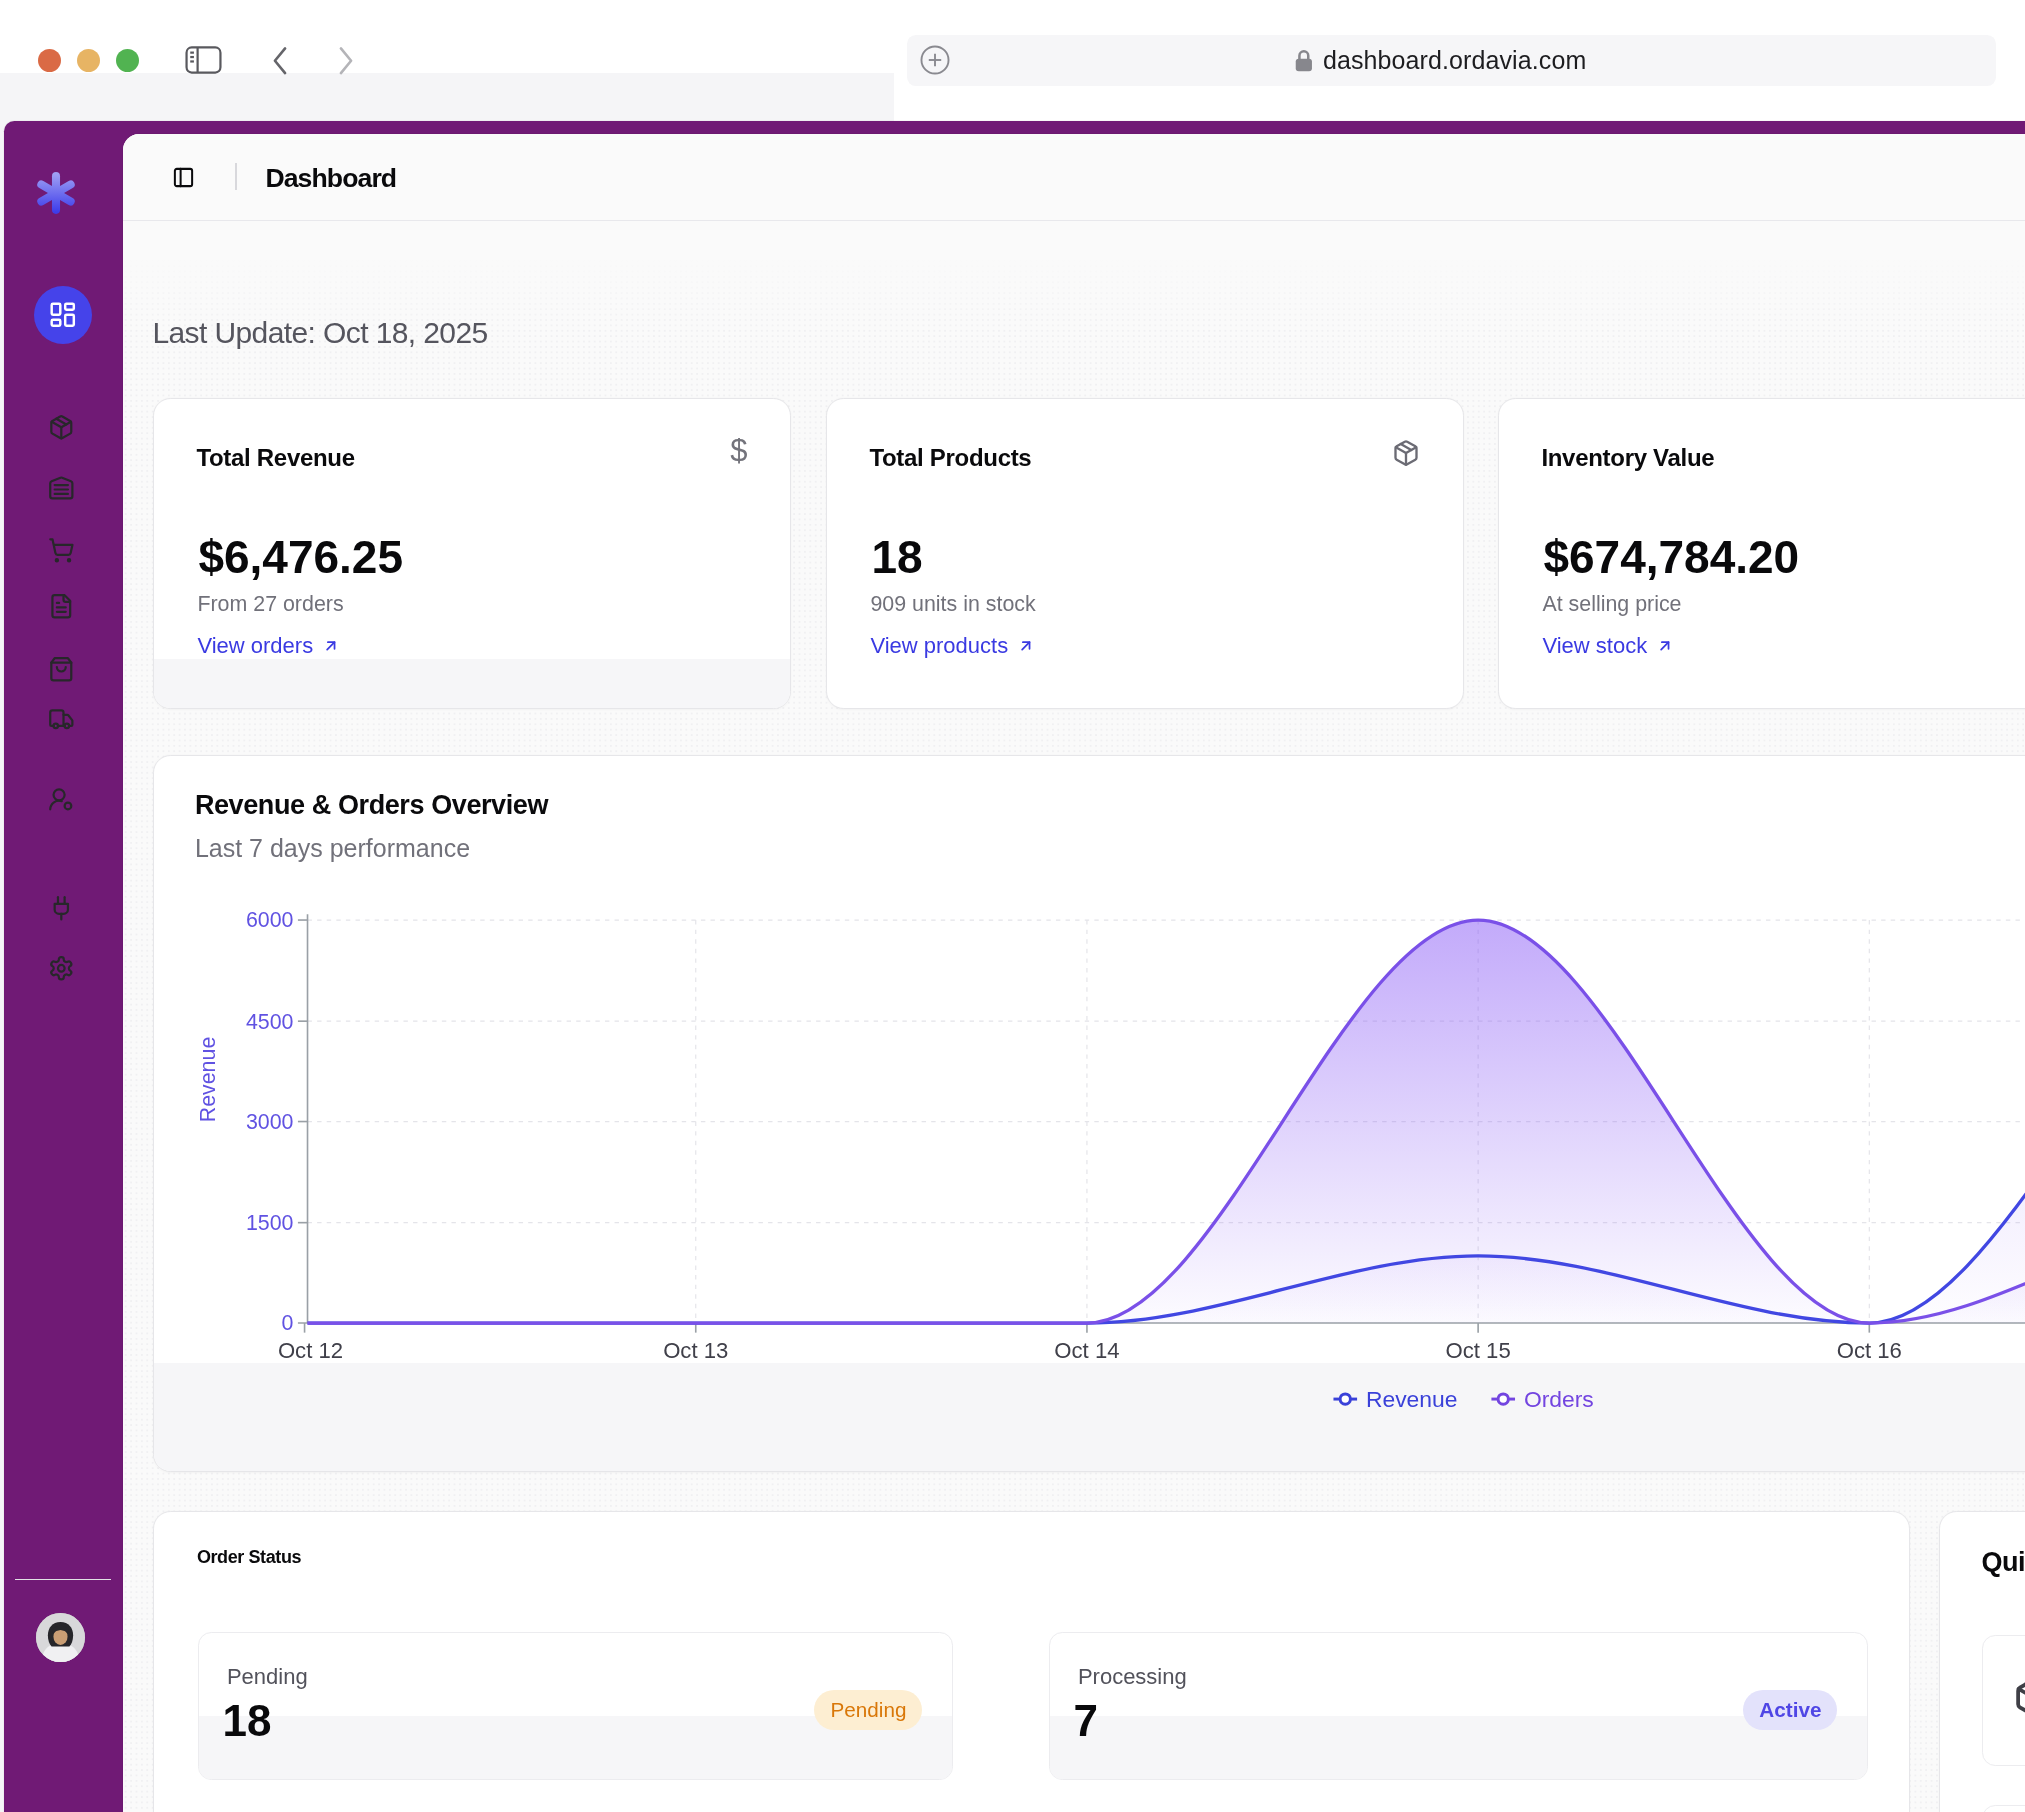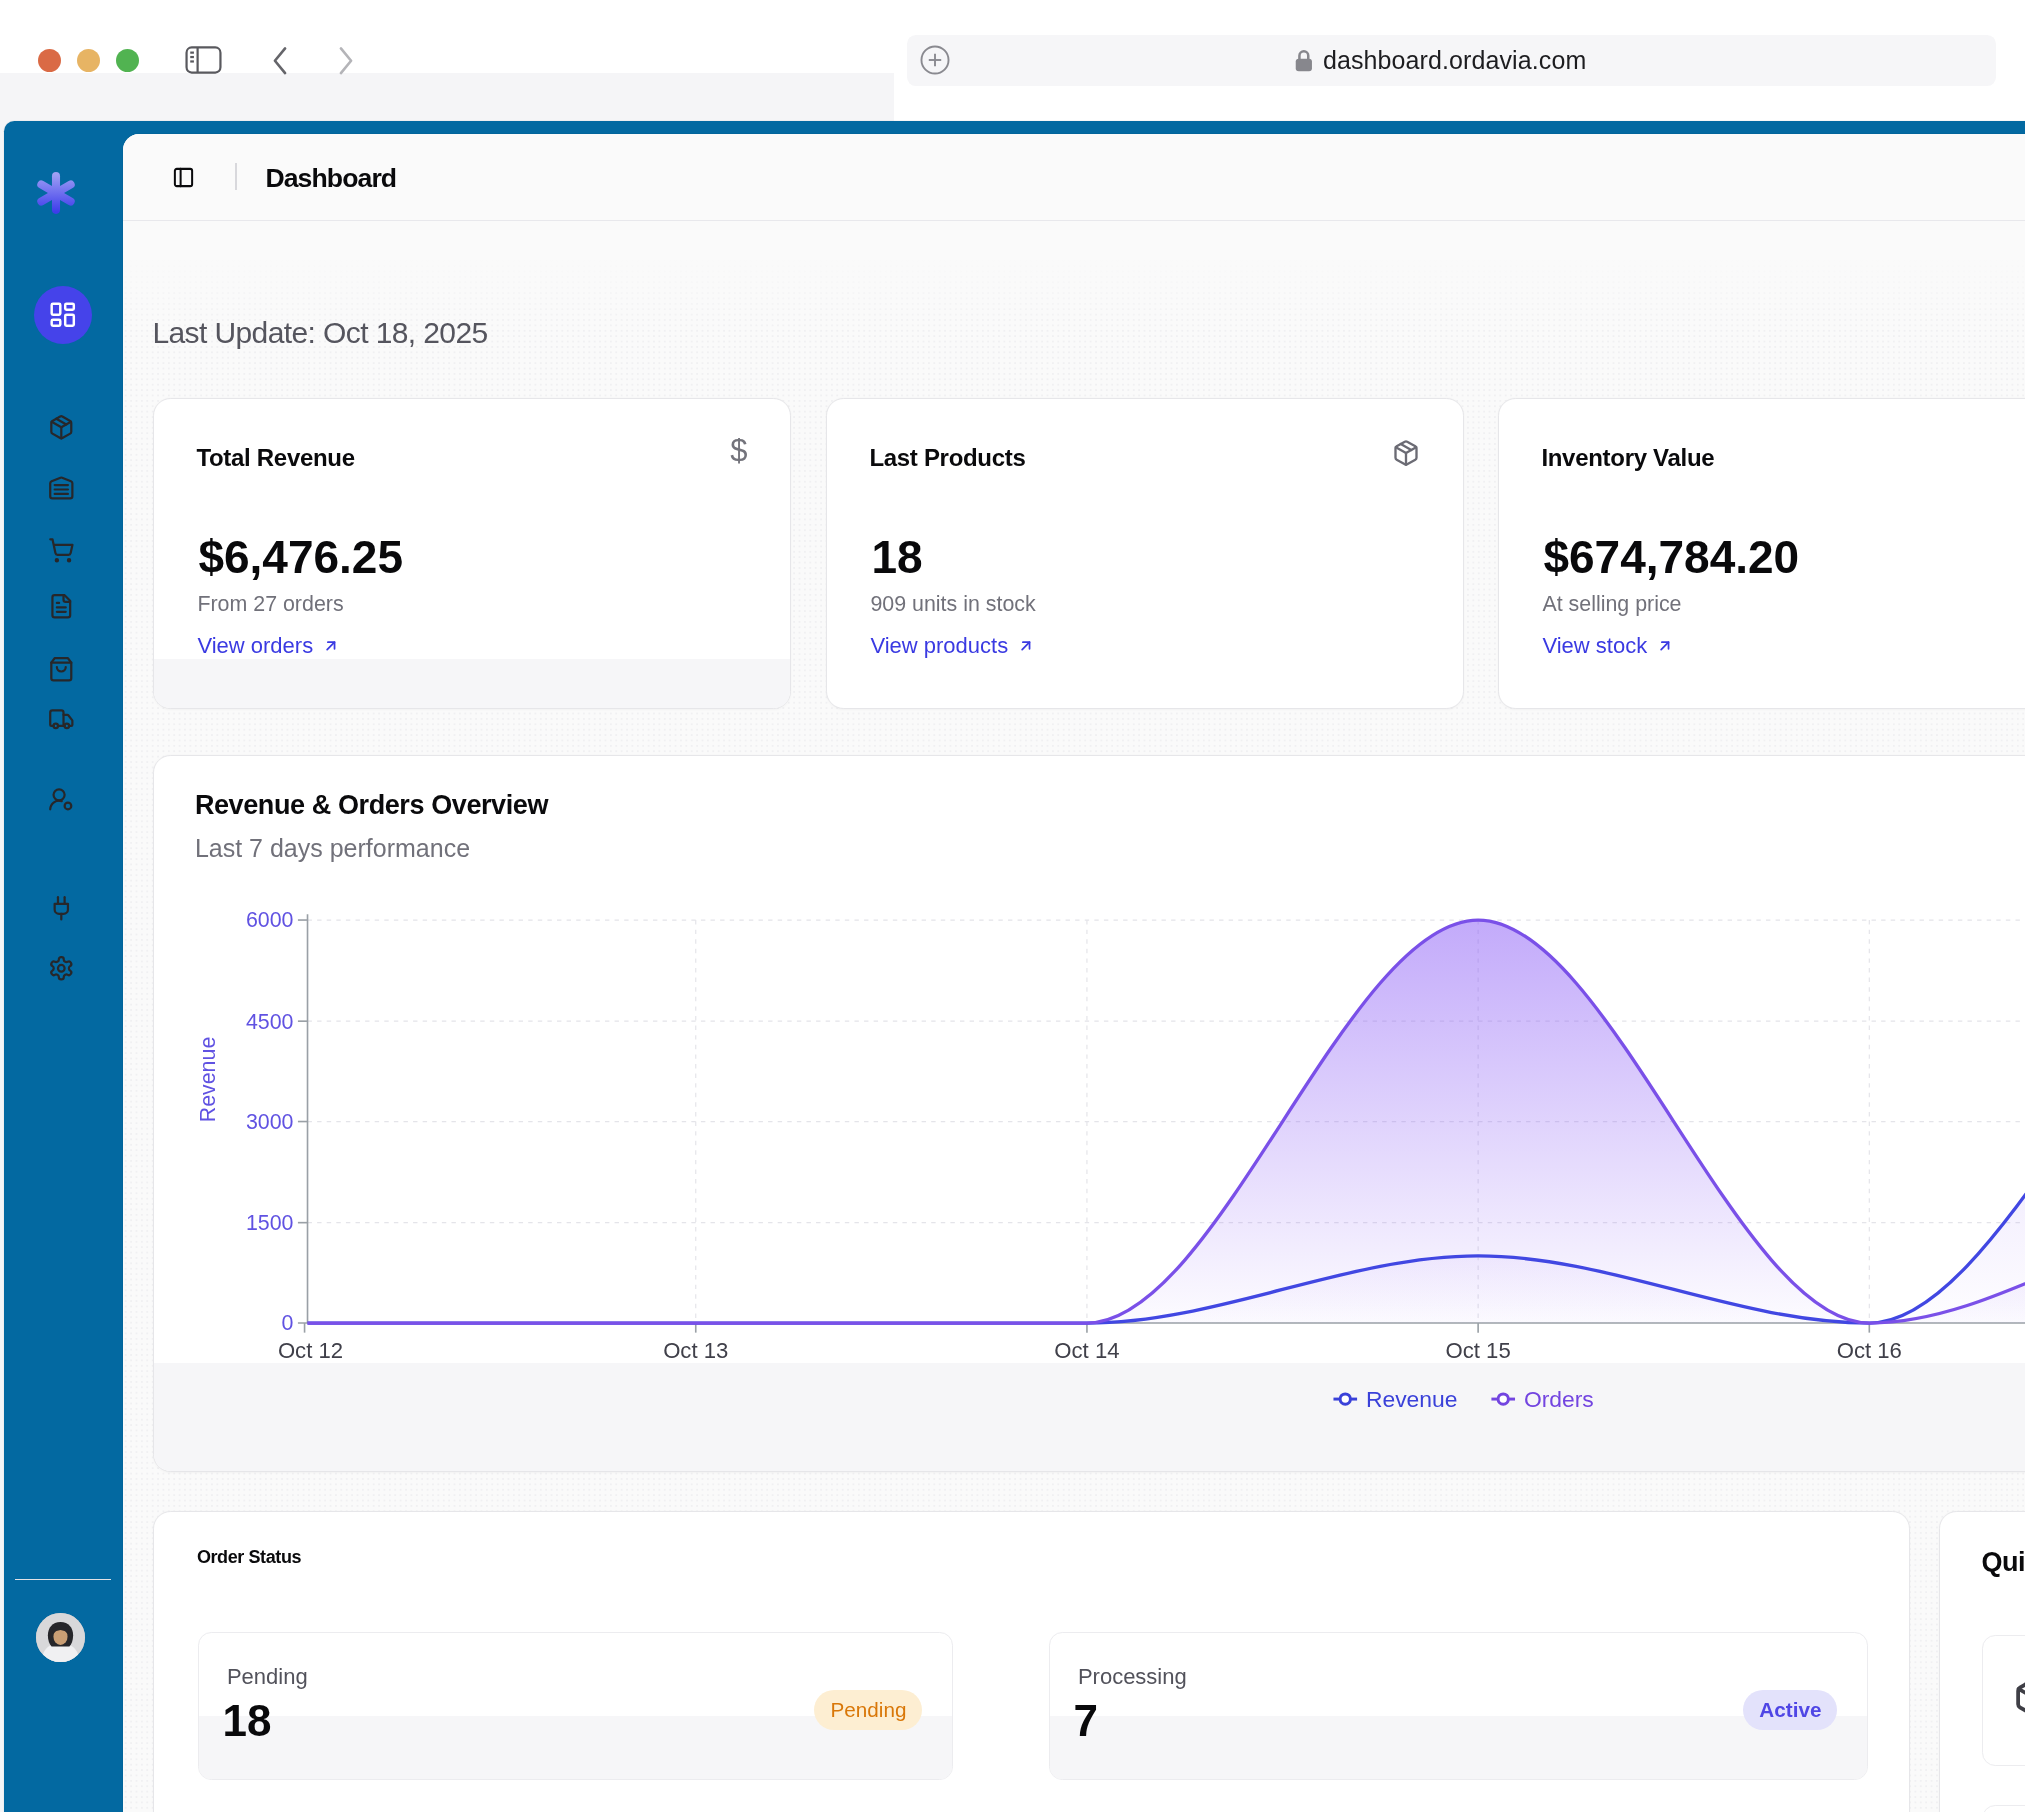--- a/index.html
+++ b/index.html
@@ -7,21 +7,21 @@
   body { font-family:"Liberation Sans", sans-serif; background:#ffffff; position:relative; }
   .abs { position:absolute; }
   
   #graybg { position:absolute; left:0; top:73px; right:0; bottom:0; background:#f5f5f7; }
   .tl { position:absolute; top:49px; width:23px; height:23px; border-radius:50%; }
   #tab { position:absolute; left:907px; top:35px; width:1089px; height:51px; background:#f6f6f8; border-radius:8.9px; }
   #urlrow { position:absolute; left:1295px; top:46px; display:flex; align-items:center; gap:10.3px; }
   #url { font-size:25px; color:#1d1d20; letter-spacing:0.1px; }
   #plus { position:absolute; left:920px; top:45px; width:30px; height:30px; }
   
-  #win { position:absolute; left:4.4px; top:121px; right:0; bottom:0; background:#0369a1; border-top-left-radius:10.3px; overflow:hidden; box-shadow:0 0 0 0.7px rgba(0,0,0,0.045); }
+  #win { position:absolute; left:4.4px; top:121px; right:0; bottom:0; background:#701a75; border-top-left-radius:10.3px; overflow:hidden; box-shadow:0 0 0 0.7px rgba(0,0,0,0.045); }
   #sidebar { position:absolute; left:0; top:0; width:119px; bottom:0; }
   .sic { position:absolute; left:44px; width:26.6px; height:26.6px; color:#27272a; }
   #activebtn { position:absolute; left:29.5px; top:165px; width:58px; height:58px; border-radius:50%; background:#4543ea; display:flex; align-items:center; justify-content:center; }
   #sep { position:absolute; left:10.3px; top:1458px; width:96px; height:0; border-top:1.5px solid #e2e2e6; }
   #avatar { position:absolute; left:32px; top:1492px; width:49px; height:49px; border-radius:50%; overflow:hidden; background:#b6b6ba; }
   
   #panel { position:absolute; left:119px; top:12.5px; right:-22px; bottom:-22px; background:#fafafa; border-top-left-radius:16px; overflow:hidden; box-shadow:0 0 0 1.1px rgba(0,0,0,0.035);
            background-image:radial-gradient(#f0f0f2 0.7px, rgba(0,0,0,0) 0.7px); background-size:5.4px 5.4px; }
   #header { position:absolute; left:0; top:0; right:0; height:87px; border-bottom:1.5px solid #e8e8ec; background:#fafafa; }
   #header .ttl { position:absolute; left:142px; top:29.5px; font-size:26.6px; letter-spacing:-0.9px; font-weight:bold; color:#0a0a0c; }
@@ -181,21 +181,21 @@
       <div class="ico" style="font-size:31px;font-weight:400;top:34px;color:#74747c;">$</div>
       <div class="v">$6,476.25</div>
       <div class="s">From 27 orders</div>
       <div class="l">View orders <svg width="17.7" height="17.7" viewBox="0 0 24 24" fill="none" stroke="#3a3ae2" stroke-width="2.4" stroke-linecap="round" stroke-linejoin="round">
             <path d="M7 17 17 7"></path>
             <path d="M8 7h9v9"></path>
           </svg></div>
       <div class="foot" style="height:49px;"></div>
     </div>
     <div class="card sc" style="left:703px;">
-      <div class="t">Last Products</div>
+      <div class="t">Total Products</div>
       <svg class="ico" style="top:40px;" width="28" height="28" viewBox="0 0 24 24" fill="none" stroke="currentColor" stroke-width="2" stroke-linecap="round" stroke-linejoin="round">
           <path d="M16.5 9.4 7.55 4.24"></path>
           <path d="M21 8a2 2 0 0 0-1-1.73l-7-4a2 2 0 0 0-2 0l-7 4A2 2 0 0 0 3 8v8a2 2 0 0 0 1 1.73l7 4a2 2 0 0 0 2 0l7-4A2 2 0 0 0 21 16Z"></path>
           <path d="M3.3 7 12 12l8.7-5"></path>
           <path d="M12 22V12"></path>
         </svg>
       <div class="v">18</div>
       <div class="s">909 units in stock</div>
       <div class="l">View products <svg width="17.7" height="17.7" viewBox="0 0 24 24" fill="none" stroke="#3a3ae2" stroke-width="2.4" stroke-linecap="round" stroke-linejoin="round">
             <path d="M7 17 17 7"></path>

